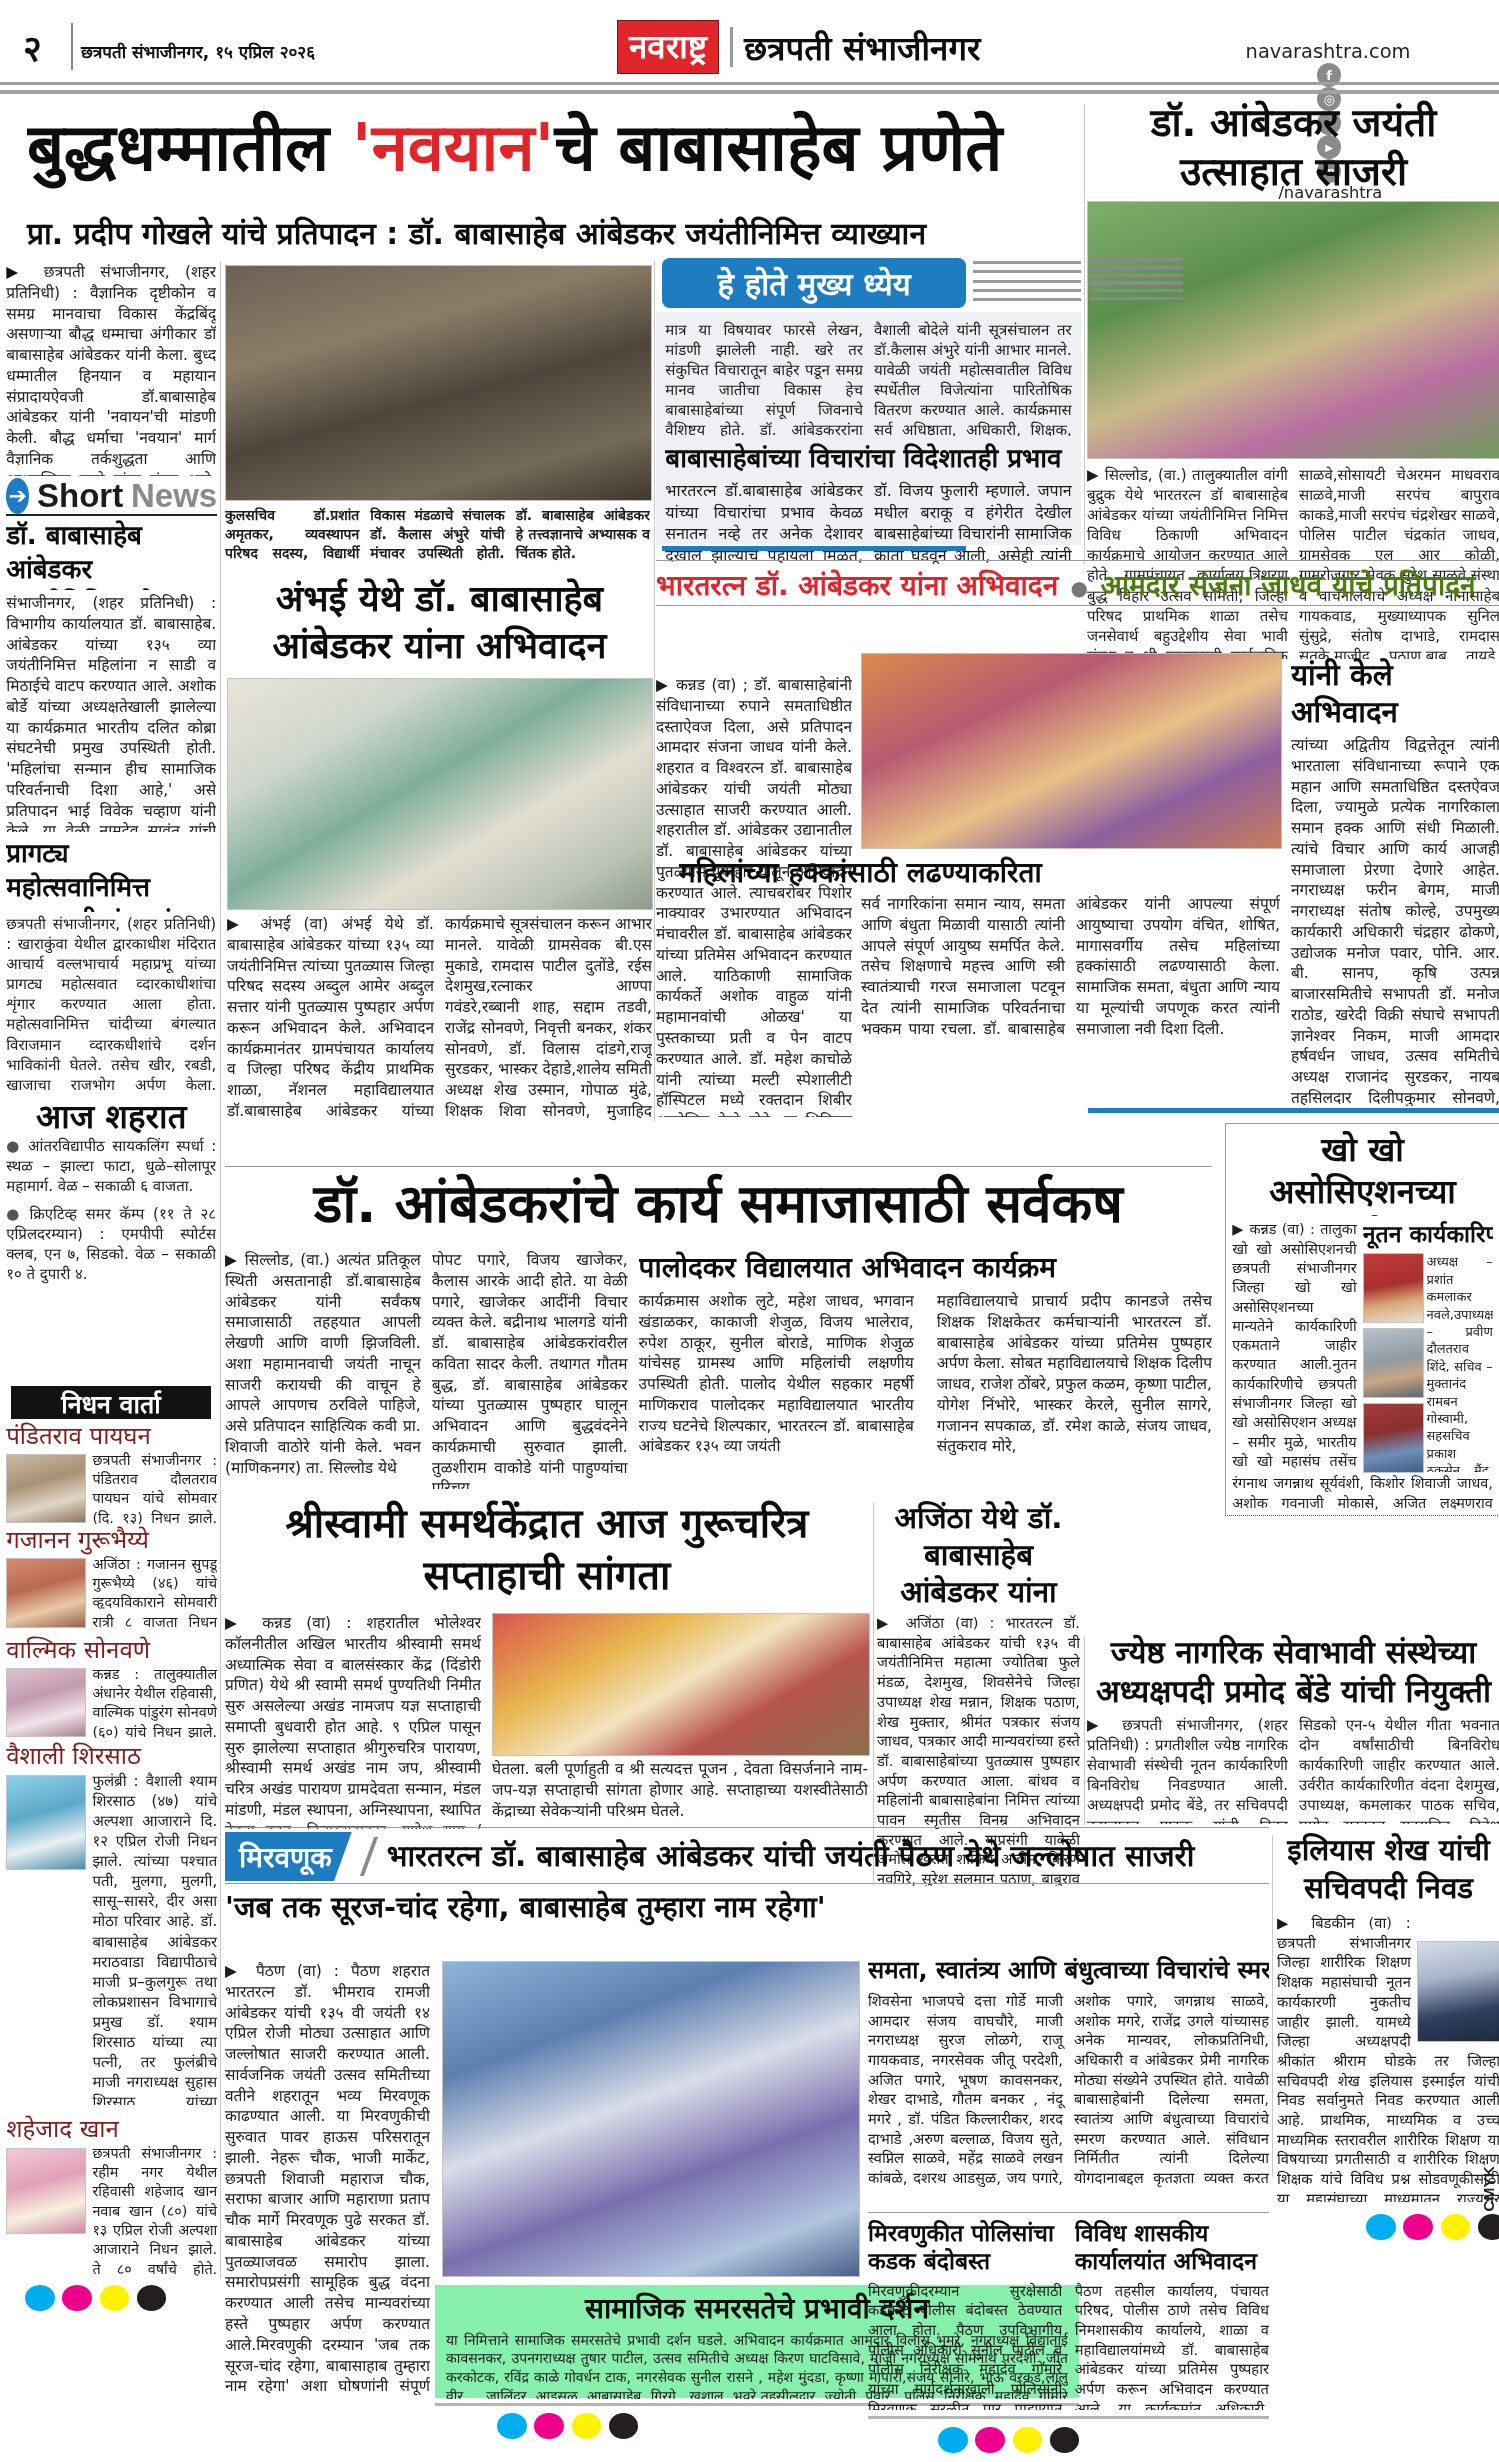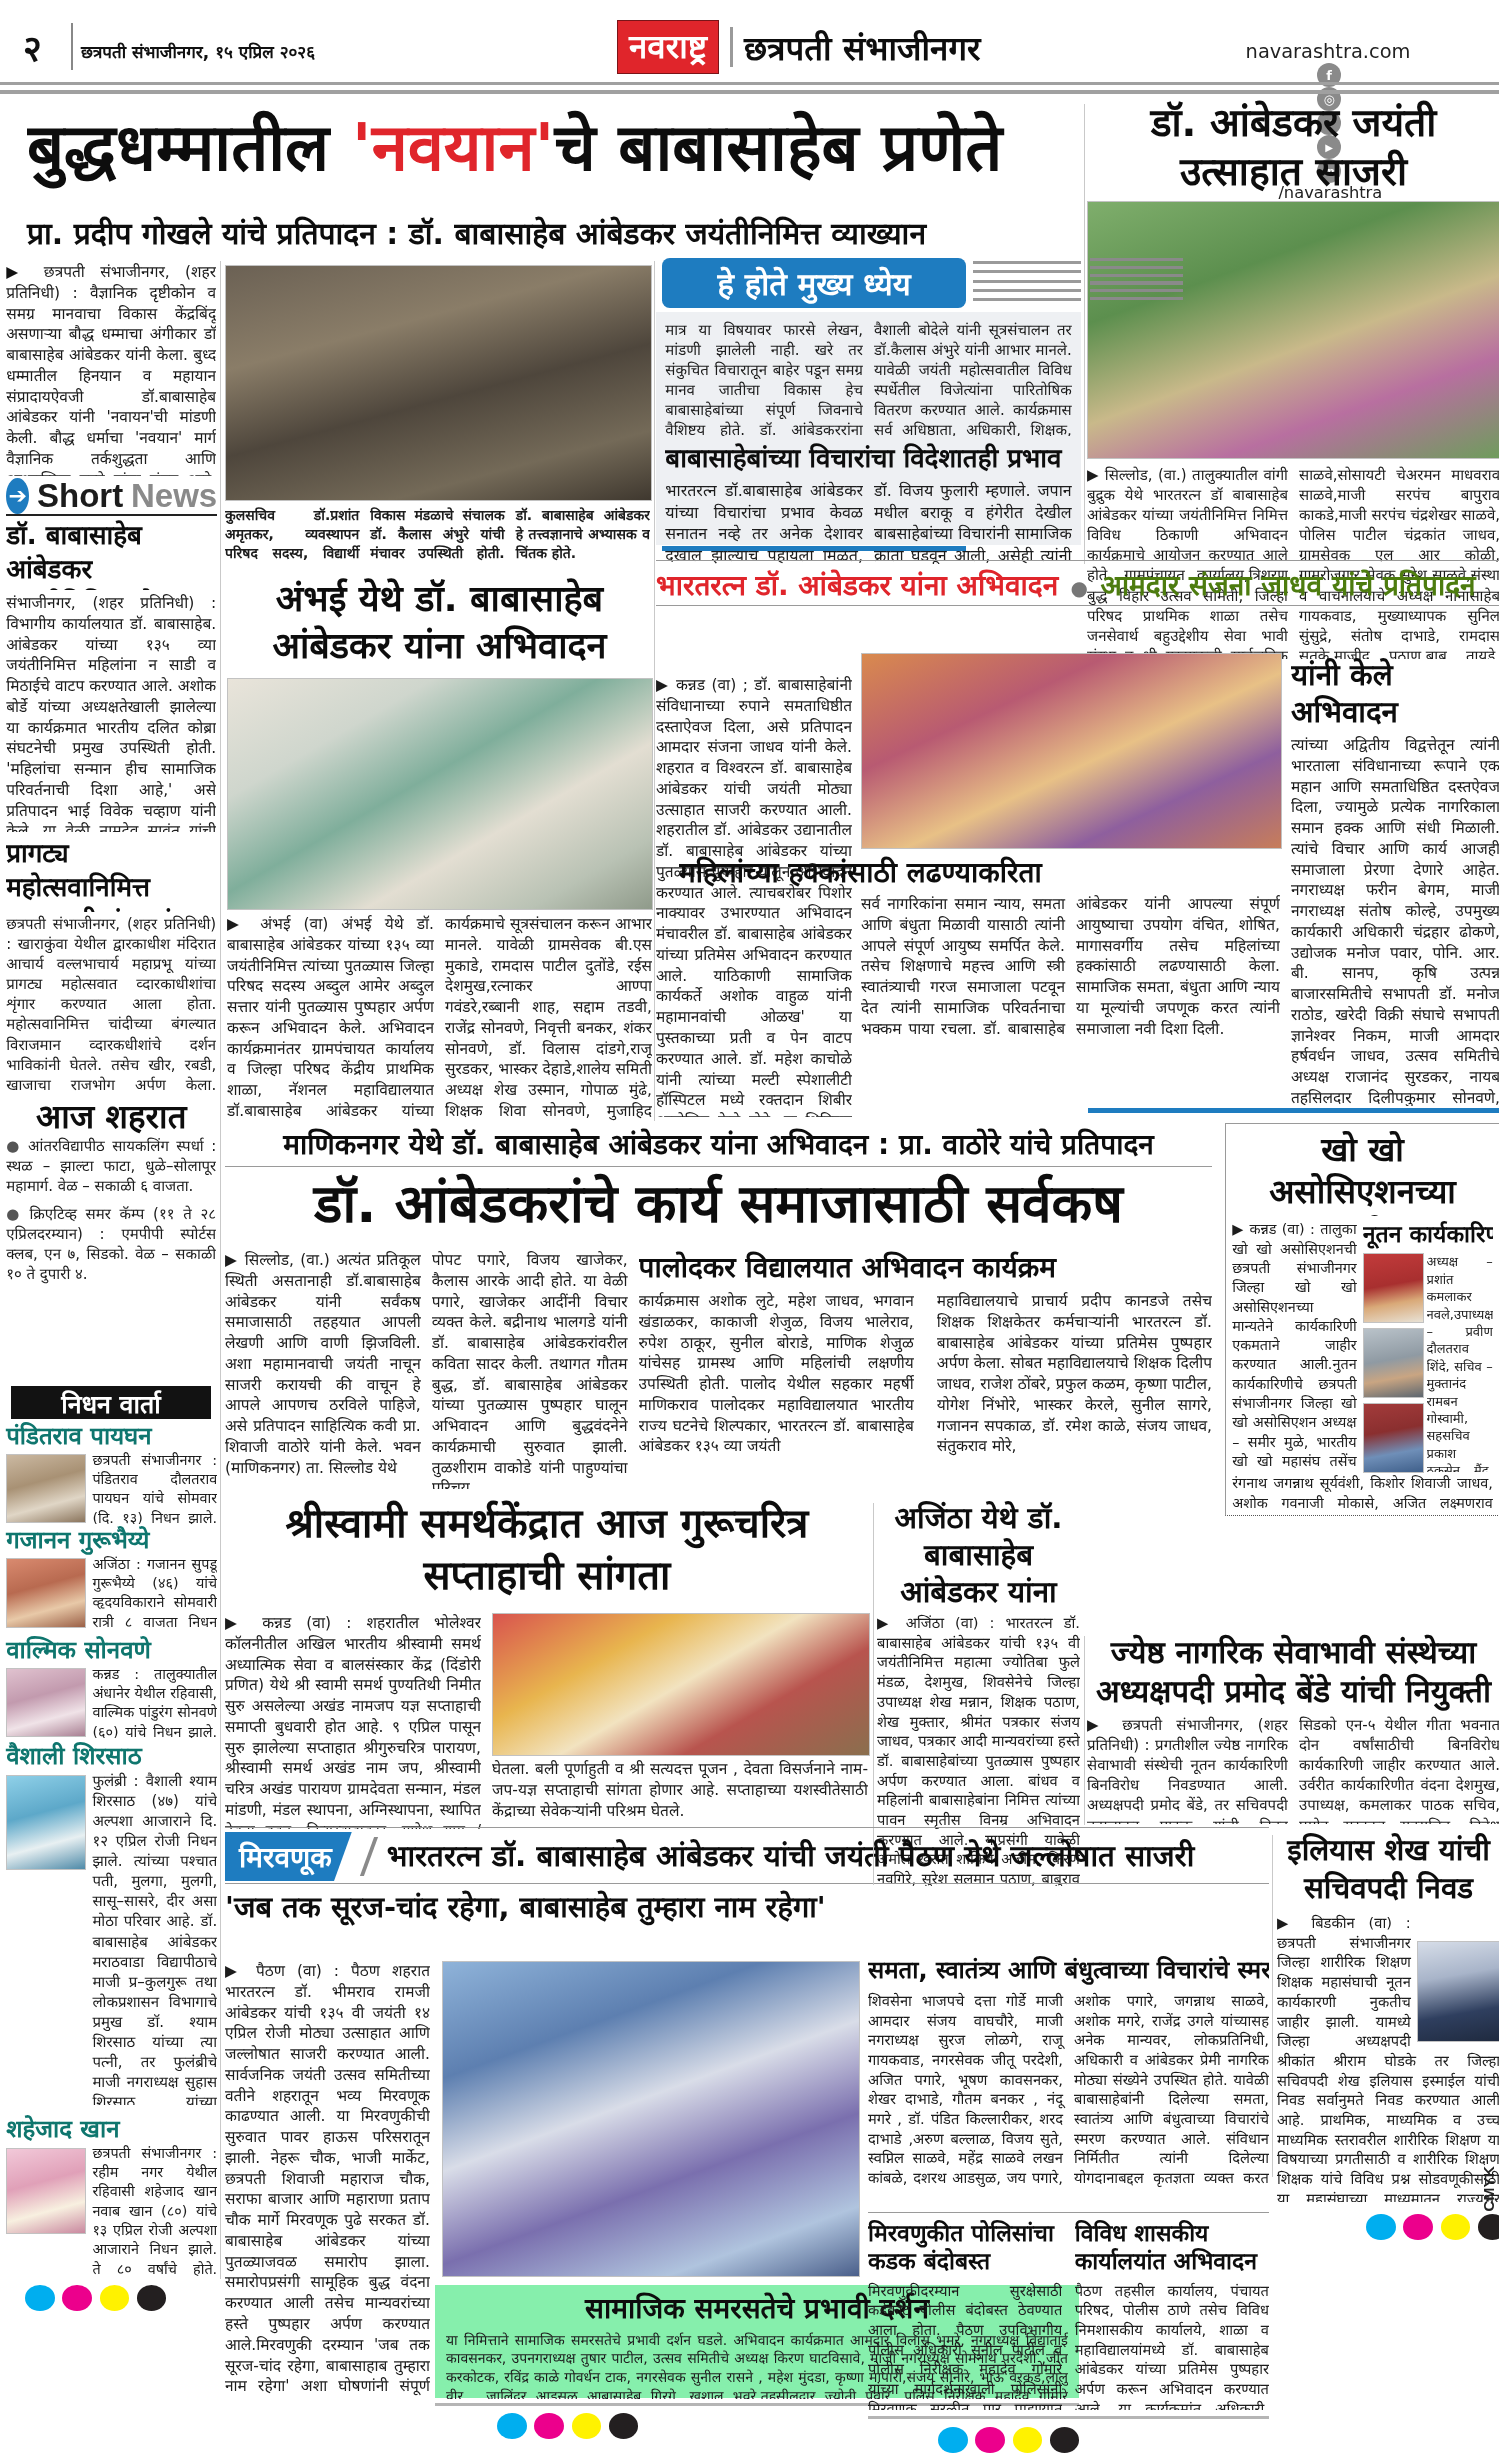--- a/index.html
+++ b/index.html
@@ -32,21 +32,21 @@
   .ph-obit5{background:linear-gradient(165deg,#f2c9d9 0%,#e0a0b8 40%,#f8f0e0 70%,#c9889f 100%);}
   .ph-suit{background:linear-gradient(170deg,#d6dde8 0%,#a8b4c9 35%,#2f3f5f 70%,#1f2a3f 100%);}
   .cmyk{display:flex;gap:7.8px;}
   .cmyk i{width:29.5px;height:26px;border-radius:50%;display:block;}
   .cmyk .c{background:#00aeef;} .cmyk .m{background:#ec008c;} .cmyk .y{background:#fff200;} .cmyk .k{background:#231f20;}
   .soc{width:24px;height:24px;border-radius:50%;background:#8a8a8a;color:#fff;display:inline-flex;align-items:center;justify-content:center;font-size:13px;font-weight:700;margin-left:2.3px;}
   .goalbox-lines{background:repeating-linear-gradient(#9a9a9a 0 3.1px, transparent 3.1px 9.3px);}
   .blacklines{background:repeating-linear-gradient(#8a8a8a 0 3.1px, transparent 3.1px 7.8px);}
   .kicker-black{font-weight:700;color:#4d7c0f;}
   .tag-blue{background:#1e7cc0;color:#fff;font-weight:700;display:inline-block;padding:4.7px 20px 6.2px 14px;clip-path:polygon(0 0,100% 0,86% 100%,0 100%);}
-  .obit-name{font-size:24px;font-weight:700;line-height:1.2;color:#0f766e;}
+  .obit-name{font-size:24px;font-weight:400;line-height:1.2;color:#7f1d1d;}
   .bullet{color:#555;margin-right:6.2px;}
   .arrow-ic{width:36px;height:36px;border-radius:50%;background:#1e7cc0;color:#fff;display:inline-flex;align-items:center;justify-content:center;font-size:22px;font-weight:700;}
 </style>
 </head>
 <body>
 
 <div class="abs" style="left:0;top:0;width:1500px;height:82px;">
   <div class="abs" style="left:23px;top:23px;font-size:36px;font-weight:700;">२</div>
   <div class="abs" style="left:71px;top:23px;width:1.6px;height:47px;background:#888;"></div>
   <div class="abs bold" style="left:81px;top:40px;font-size:17px;">छत्रपती संभाजीनगर, १५ एप्रिल २०२६</div>
@@ -185,21 +185,20 @@
   <div class="abs bt jus clip" style="left:0;top:110px;width:196px;height:442px;">
     <span>▶ </span><span>कन्नड (वा) ; डॉ. बाबासाहेबांनी संविधानाच्या रुपाने समताधिष्ठीत दस्ताऐवज दिला, असे प्रतिपादन आमदार संजना जाधव यांनी केले. शहरात व विश्वरत्न डॉ. बाबासाहेब आंबेडकर यांची जयंती मोठ्या उत्साहात साजरी करण्यात आली. शहरातील डॉ. आंबेडकर उद्यानातील डॉ. बाबासाहेब आंबेडकर यांच्या पुतळ्यास पुष्पहार घालून अभिवादन करण्यात आले. त्याचबरोबर पिशोर नाक्यावर उभारण्यात अभिवादन मंचावरील डॉ. बाबासाहेब आंबेडकर यांच्या प्रतिमेस अभिवादन करण्यात आले. याठिकाणी सामाजिक कार्यकर्ते अशोक वाहुळ यांनी महामानवांची ओळख' या पुस्तकाच्या प्रती व पेन वाटप करण्यात आले. डॉ. महेश काचोळे यांनी त्यांच्या मल्टी स्पेशालीटी हॉस्पिटल मध्ये रक्तदान शिबीर आयोजित केले होते. या शिबिरात ३२ रक्तदात्यांनी रक्तदान केले. यावेळी बोलताना आ. जाधव पुढे म्हणाल्या की, जाती-धर्मातील भेदभाव दूर करून भेदरहित आणि समताधिष्ठित भारताचे स्वप्न बाबासाहेबांनी पाहिले आणि ते संविधानाच्या माध्यमातून साकार केले.</span>
   </div>
   <div class="photo ph-stage" style="left:205px;top:88px;width:419px;height:194px;"></div>
   <div class="abs hl clip" style="left:23px;top:290px;width:598px;font-size:28px;white-space:nowrap;">महिलांच्या हक्कांसाठी लढण्याकरिता</div>
   <div class="abs bt jus clip" style="left:205px;top:329px;width:419px;height:224px;column-count:2;column-gap:11px;">सर्व नागरिकांना समान न्याय, समता आणि बंधुता मिळावी यासाठी त्यांनी आपले संपूर्ण आयुष्य समर्पित केले. तसेच शिक्षणाचे महत्त्व आणि स्त्री स्वातंत्र्याची गरज समाजाला पटवून देत त्यांनी सामाजिक परिवर्तनाचा भक्कम पाया रचला. डॉ. बाबासाहेब आंबेडकर यांनी आपल्या संपूर्ण आयुष्याचा उपयोग वंचित, शोषित, मागासवर्गीय तसेच महिलांच्या हक्कांसाठी लढण्यासाठी केला. सामाजिक समता, बंधुता आणि न्याय या मूल्यांची जपणूक करत त्यांनी समाजाला नवी दिशा दिली.</div>
   <div class="abs" style="left:432px;top:543px;width:411px;height:4.7px;background:#1e7cc0;"></div>
 </div>
 
 <div class="abs" style="left:225px;top:1127px;width:987px;height:366px;">
-  <div class="hl ctr clip" style="font-size:28px;white-space:nowrap;">माणिकनगर येथे डॉ. बाबासाहेब आंबेडकर यांना अभिवादन : प्रा. वाठोरे यांचे प्रतिपादन</div>
   <div class="hrule" style="left:0;top:39px;width:987px;"></div>
   <div class="hl ctr clip" style="position:absolute;left:0;top:43px;width:987px;font-size:53px;white-space:nowrap;">डॉ. आंबेडकरांचे कार्य समाजासाठी सर्वकष</div>
   <div class="abs" style="left:0;top:123px;width:987px;display:flex;gap:11px;">
     <div class="bt jus clip" style="width:196px;height:239px;">
       <span>▶ </span><span>सिल्लोड, (वा.) अत्यंत प्रतिकूल स्थिती असतानाही डॉ.बाबासाहेब आंबेडकर यांनी सर्वंकष समाजासाठी तहहयात आपली लेखणी आणि वाणी झिजविली. अशा महामानवाची जयंती नाचून साजरी करायची की वाचून हे आपले आपणच ठरविले पाहिजे, असे प्रतिपादन साहित्यिक कवी प्रा. शिवाजी वाठोरे यांनी केले. भवन (माणिकनगर) ता. सिल्लोड येथे</span>
     </div>
     <div class="bt jus clip" style="width:196px;height:239px;">पोपट पगारे, विजय खाजेकर, कैलास आरके आदी होते. या वेळी पगारे, खाजेकर आदींनी विचार व्यक्त केले. बद्रीनाथ भालगडे यांनी डॉ. बाबासाहेब आंबेडकरांवरील कविता सादर केली. तथागत गौतम बुद्ध, डॉ. बाबासाहेब आंबेडकर यांच्या पुतळ्यास पुष्पहार घालून अभिवादन आणि बुद्धवंदनेने कार्यक्रमाची सुरुवात झाली. तुळशीराम वाकोडे यांनी पाहुण्यांचा परिचय</div>
     <div style="width:574px;">
       <div class="hl clip" style="font-size:28px;white-space:nowrap;margin-bottom:4.7px;">पालोदकर विद्यालयात अभिवादन कार्यक्रम</div>
       <div style="display:flex;gap:23px;">

